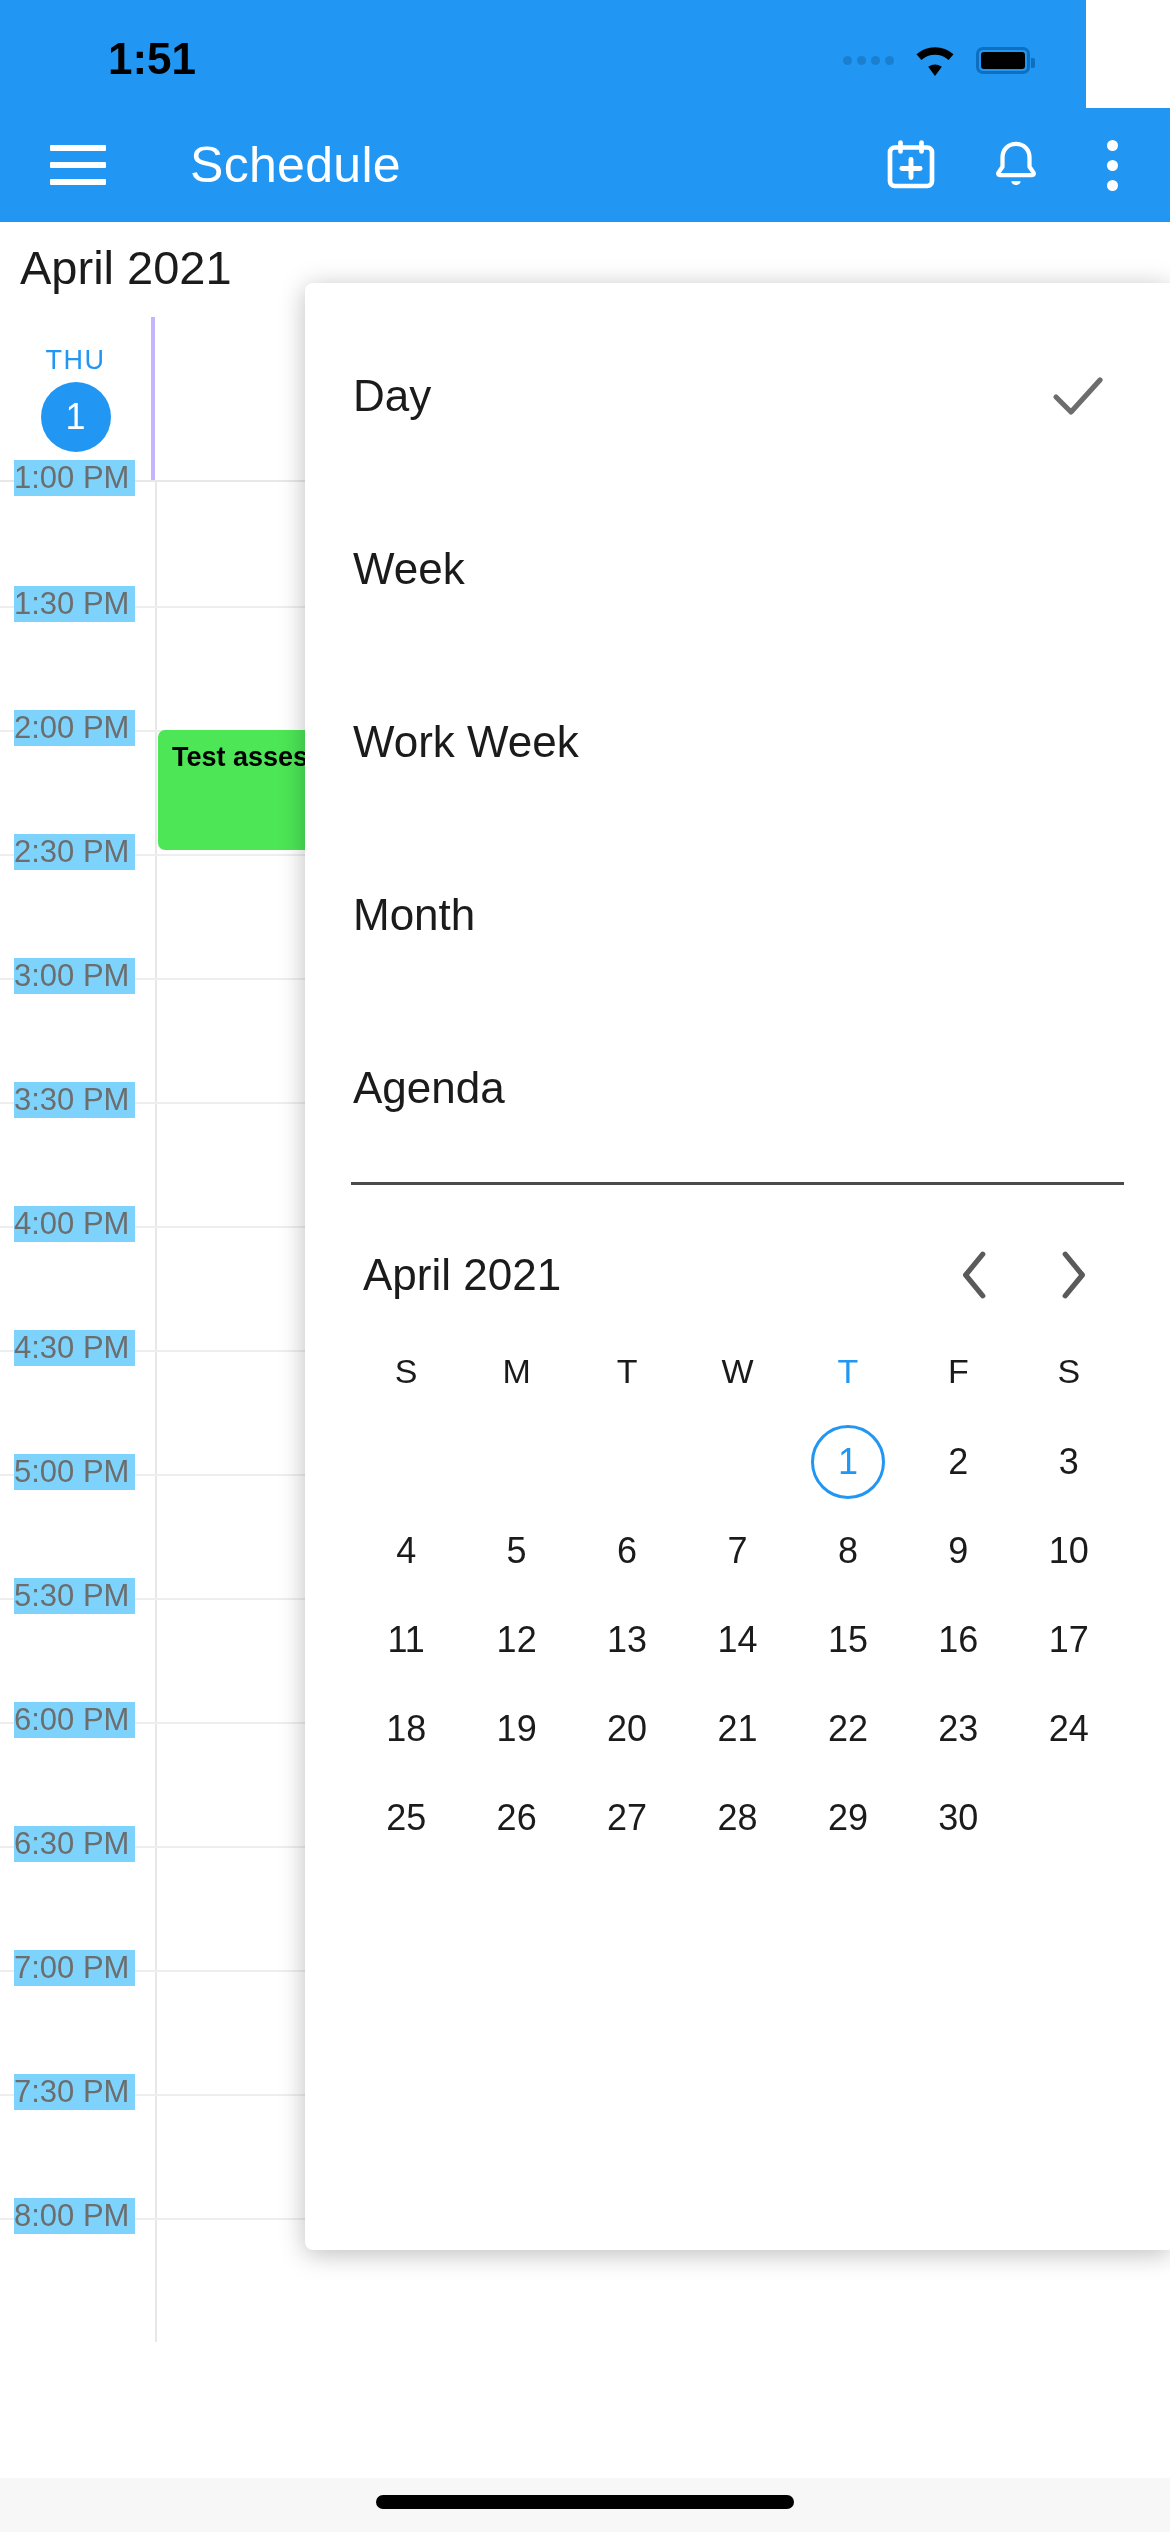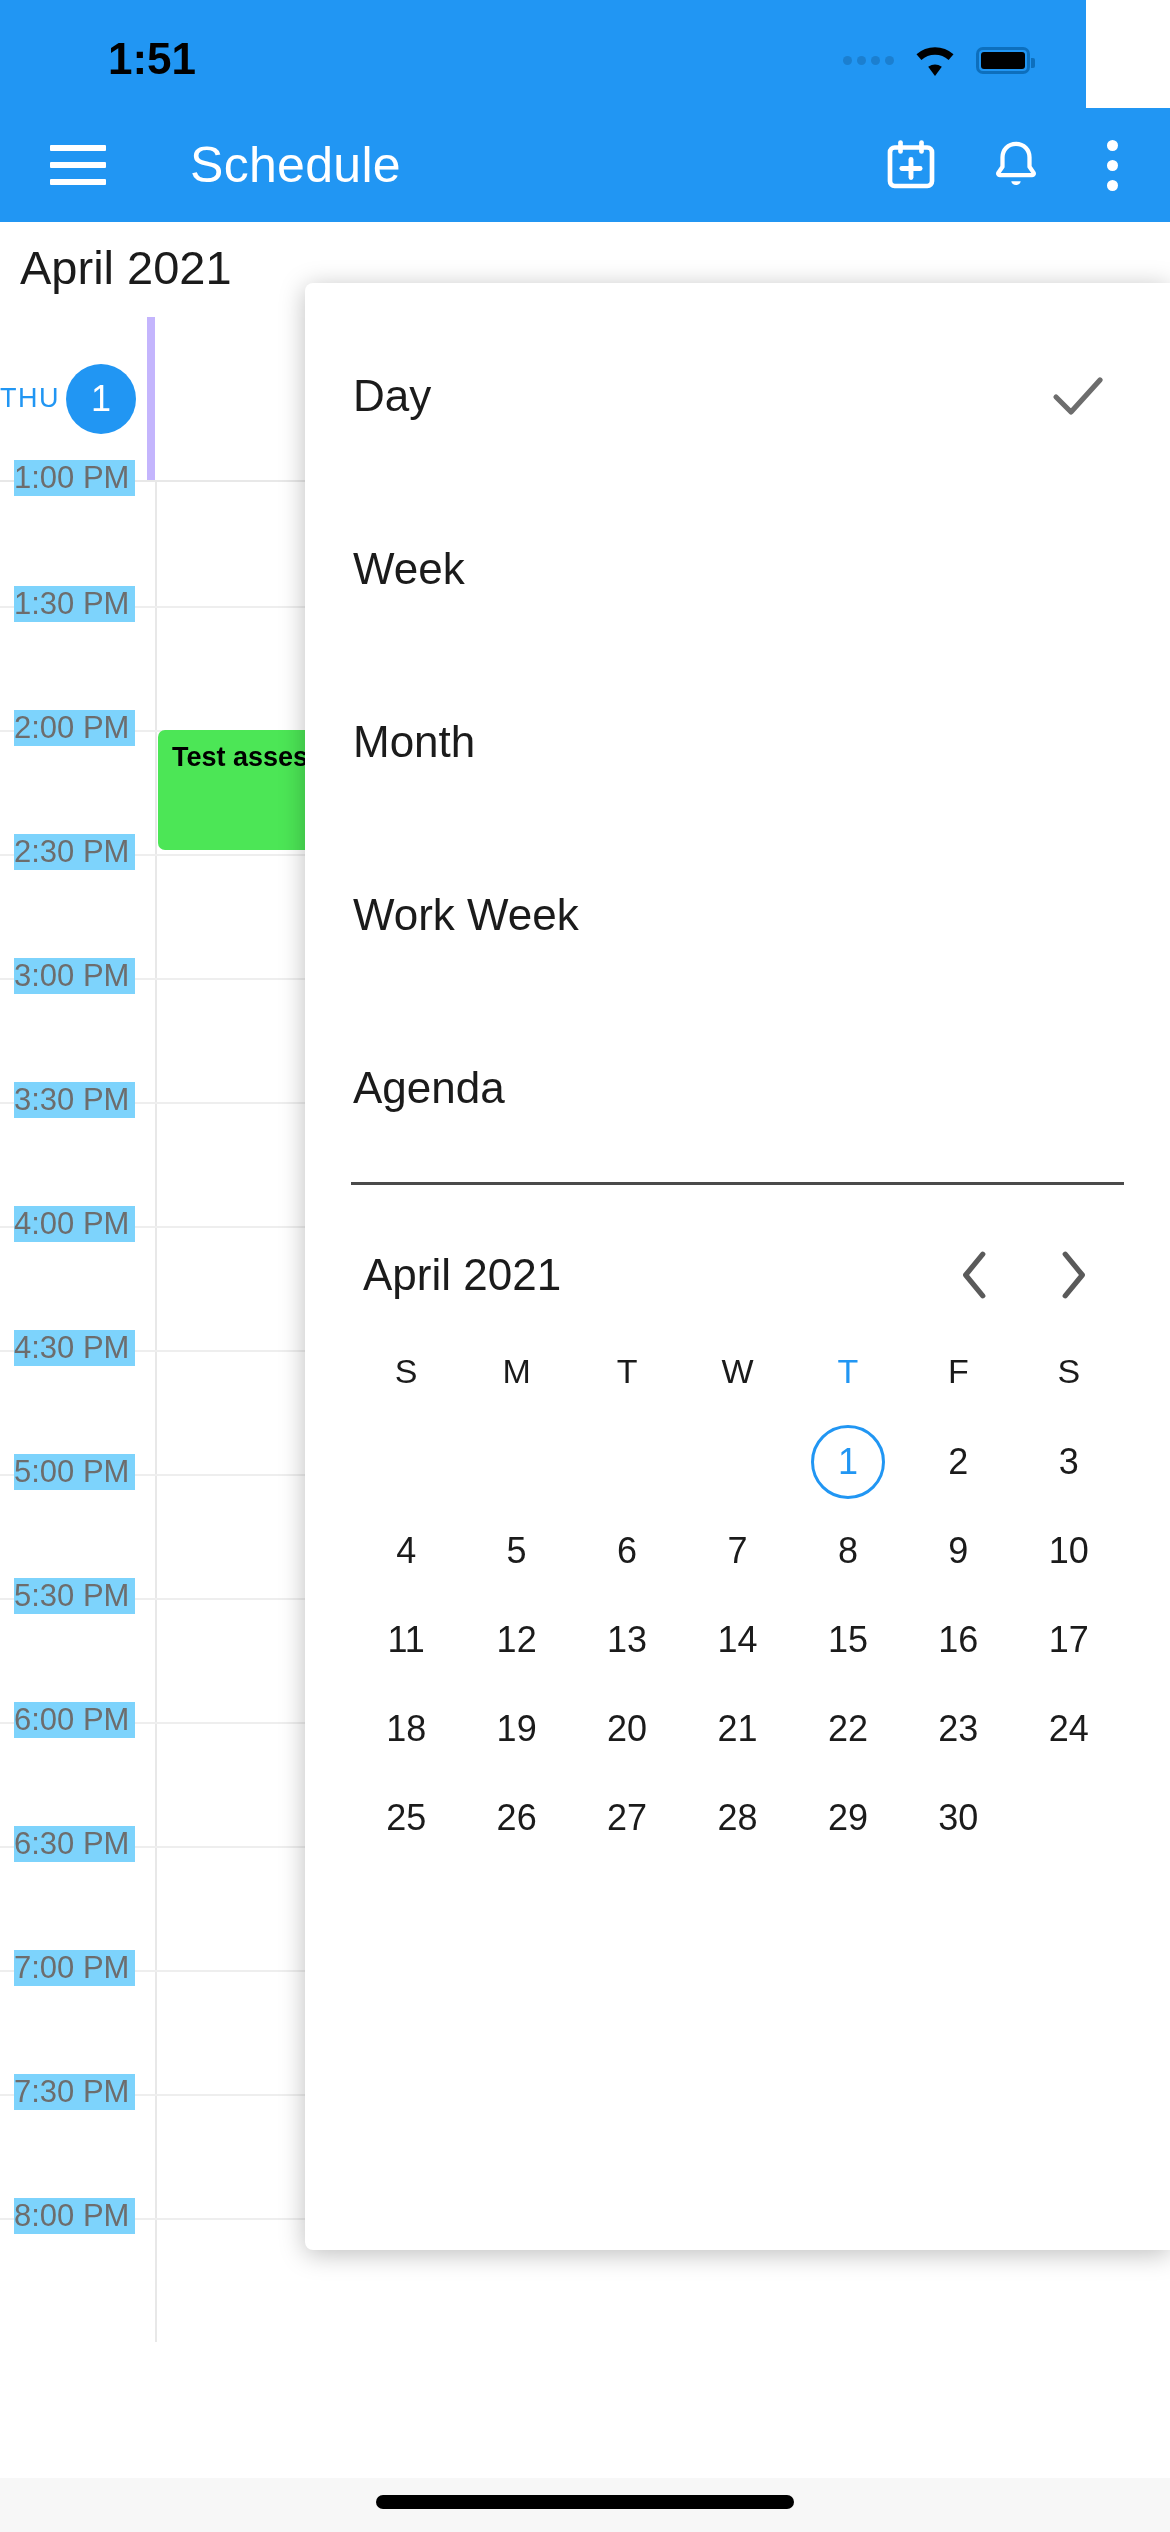--- a/index.html
+++ b/index.html
@@ -79,23 +79,23 @@
     position: absolute; top: 18px; left: 20px;
     font-size: 47px; color: #1b1b1b; font-weight: 400;
   }
   .dayhdr {
     position: absolute; top: 95px; left: 0;
     width: 1170px; height: 165px;
     border-bottom: 2px solid #e8e8e8;
   }
   .dayhdr-col {
     width: 155px; height: 100%;
-    display: flex; flex-direction: row; align-items: center;
-    justify-content: flex-start; gap: 6px;
-    border-right: 8px solid #c4b5fd;
+    display: flex; flex-direction: column; align-items: center;
+    justify-content: center; gap: 6px;
+    border-right: 4px solid #c4b5fd;
   }
   .dayhdr-dow { font-size: 27px; color: #2196f3; letter-spacing: 1.5px; }
   .daynum-circle {
     width: 70px; height: 70px; border-radius: 50%;
     background: #2196f3; color: #fff;
     display: flex; align-items: center; justify-content: center;
     font-size: 36px;
   }
   .slots { position: absolute; top: 260px; left: 0; width: 1170px; }
   .slot {
@@ -324,24 +324,24 @@
           <div class="menu-check">
             <svg width="52" height="42" viewBox="0 0 26 21">
               <polyline points="2,11 9.5,18.5 24,2.5" fill="none" stroke="#6d6d6d" stroke-width="2.6" stroke-linecap="round" stroke-linejoin="round"></polyline>
             </svg>
           </div>
         </div>
         <div class="menu-item">
           <div class="menu-label">Week</div>
         </div>
         <div class="menu-item">
+          <div class="menu-label">Work Week</div>
+        </div>
+        <div class="menu-item">
           <div class="menu-label">Month</div>
-        </div>
-        <div class="menu-item">
-          <div class="menu-label">Work Week</div>
         </div>
         <div class="menu-item">
           <div class="menu-label">Agenda</div>
         </div>
       </div>
 
     <div class="divider"></div>
 
     <div class="mini">
       <div class="mini-head">

